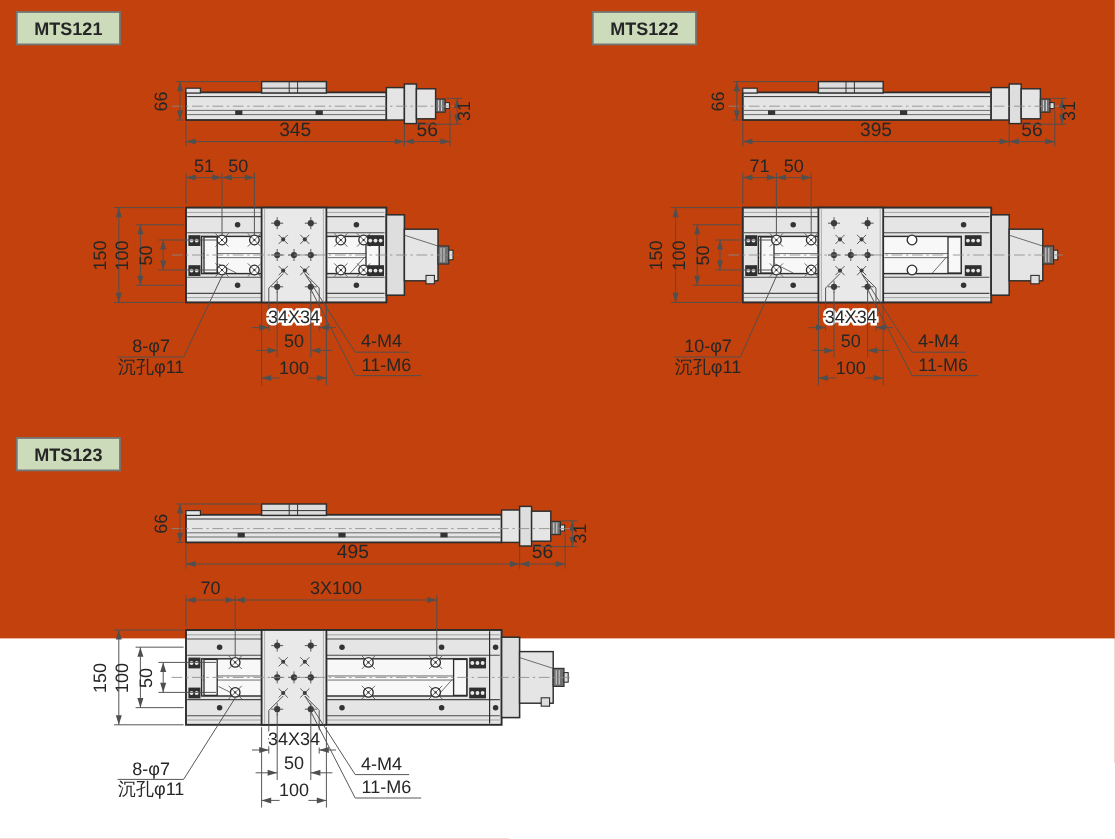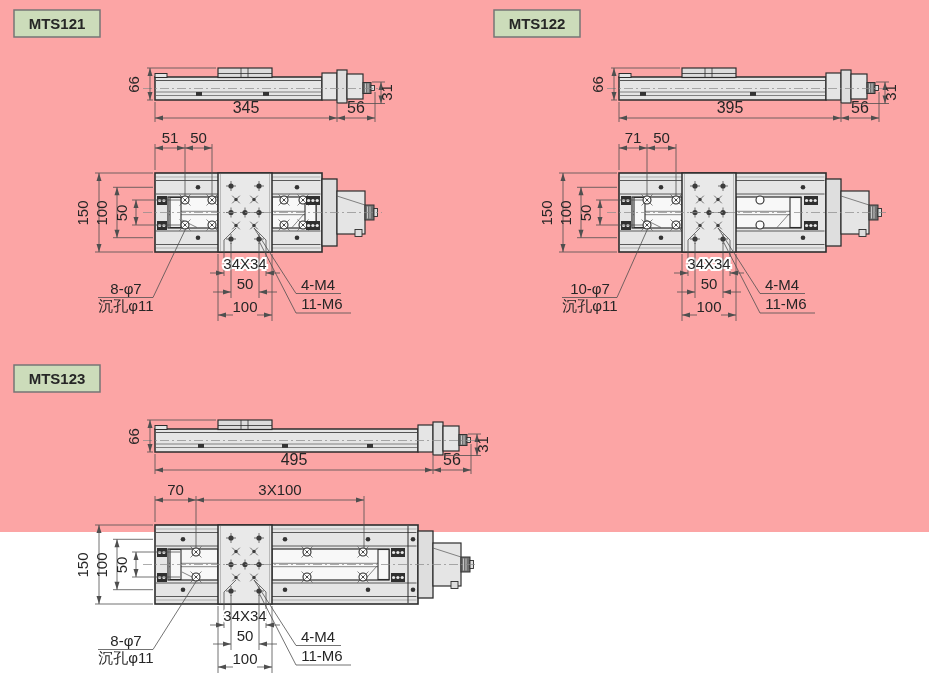--- a/index.html
+++ b/index.html
@@ -1,18 +1,18 @@
 <!DOCTYPE html>
 <html><head>
 <meta charset="utf-8">
 <style>
   html,body{margin:0;padding:0;}
   body{width:929px;height:699px;background:#ffffff;position:relative;
        font-family:"Liberation Sans",sans-serif;overflow:hidden;}
-  .sheet{position:absolute;left:0;top:0;width:929px;height:532px;background:#fca5a5;}
+  .sheet{position:absolute;left:0;top:0;width:929px;height:532px;background:#c2410c;}
   .fig{position:absolute;}
   svg text{font-family:"Liberation Sans",sans-serif;}
   .halo{paint-order:stroke;stroke:#ffffff;stroke-width:4px;}
 </style>
 </head>
 <body>
 
 <div class="sheet">
   <svg id="fig0" class="fig" style="left:0px;top:0px" width="440" height="348">
       <g>

